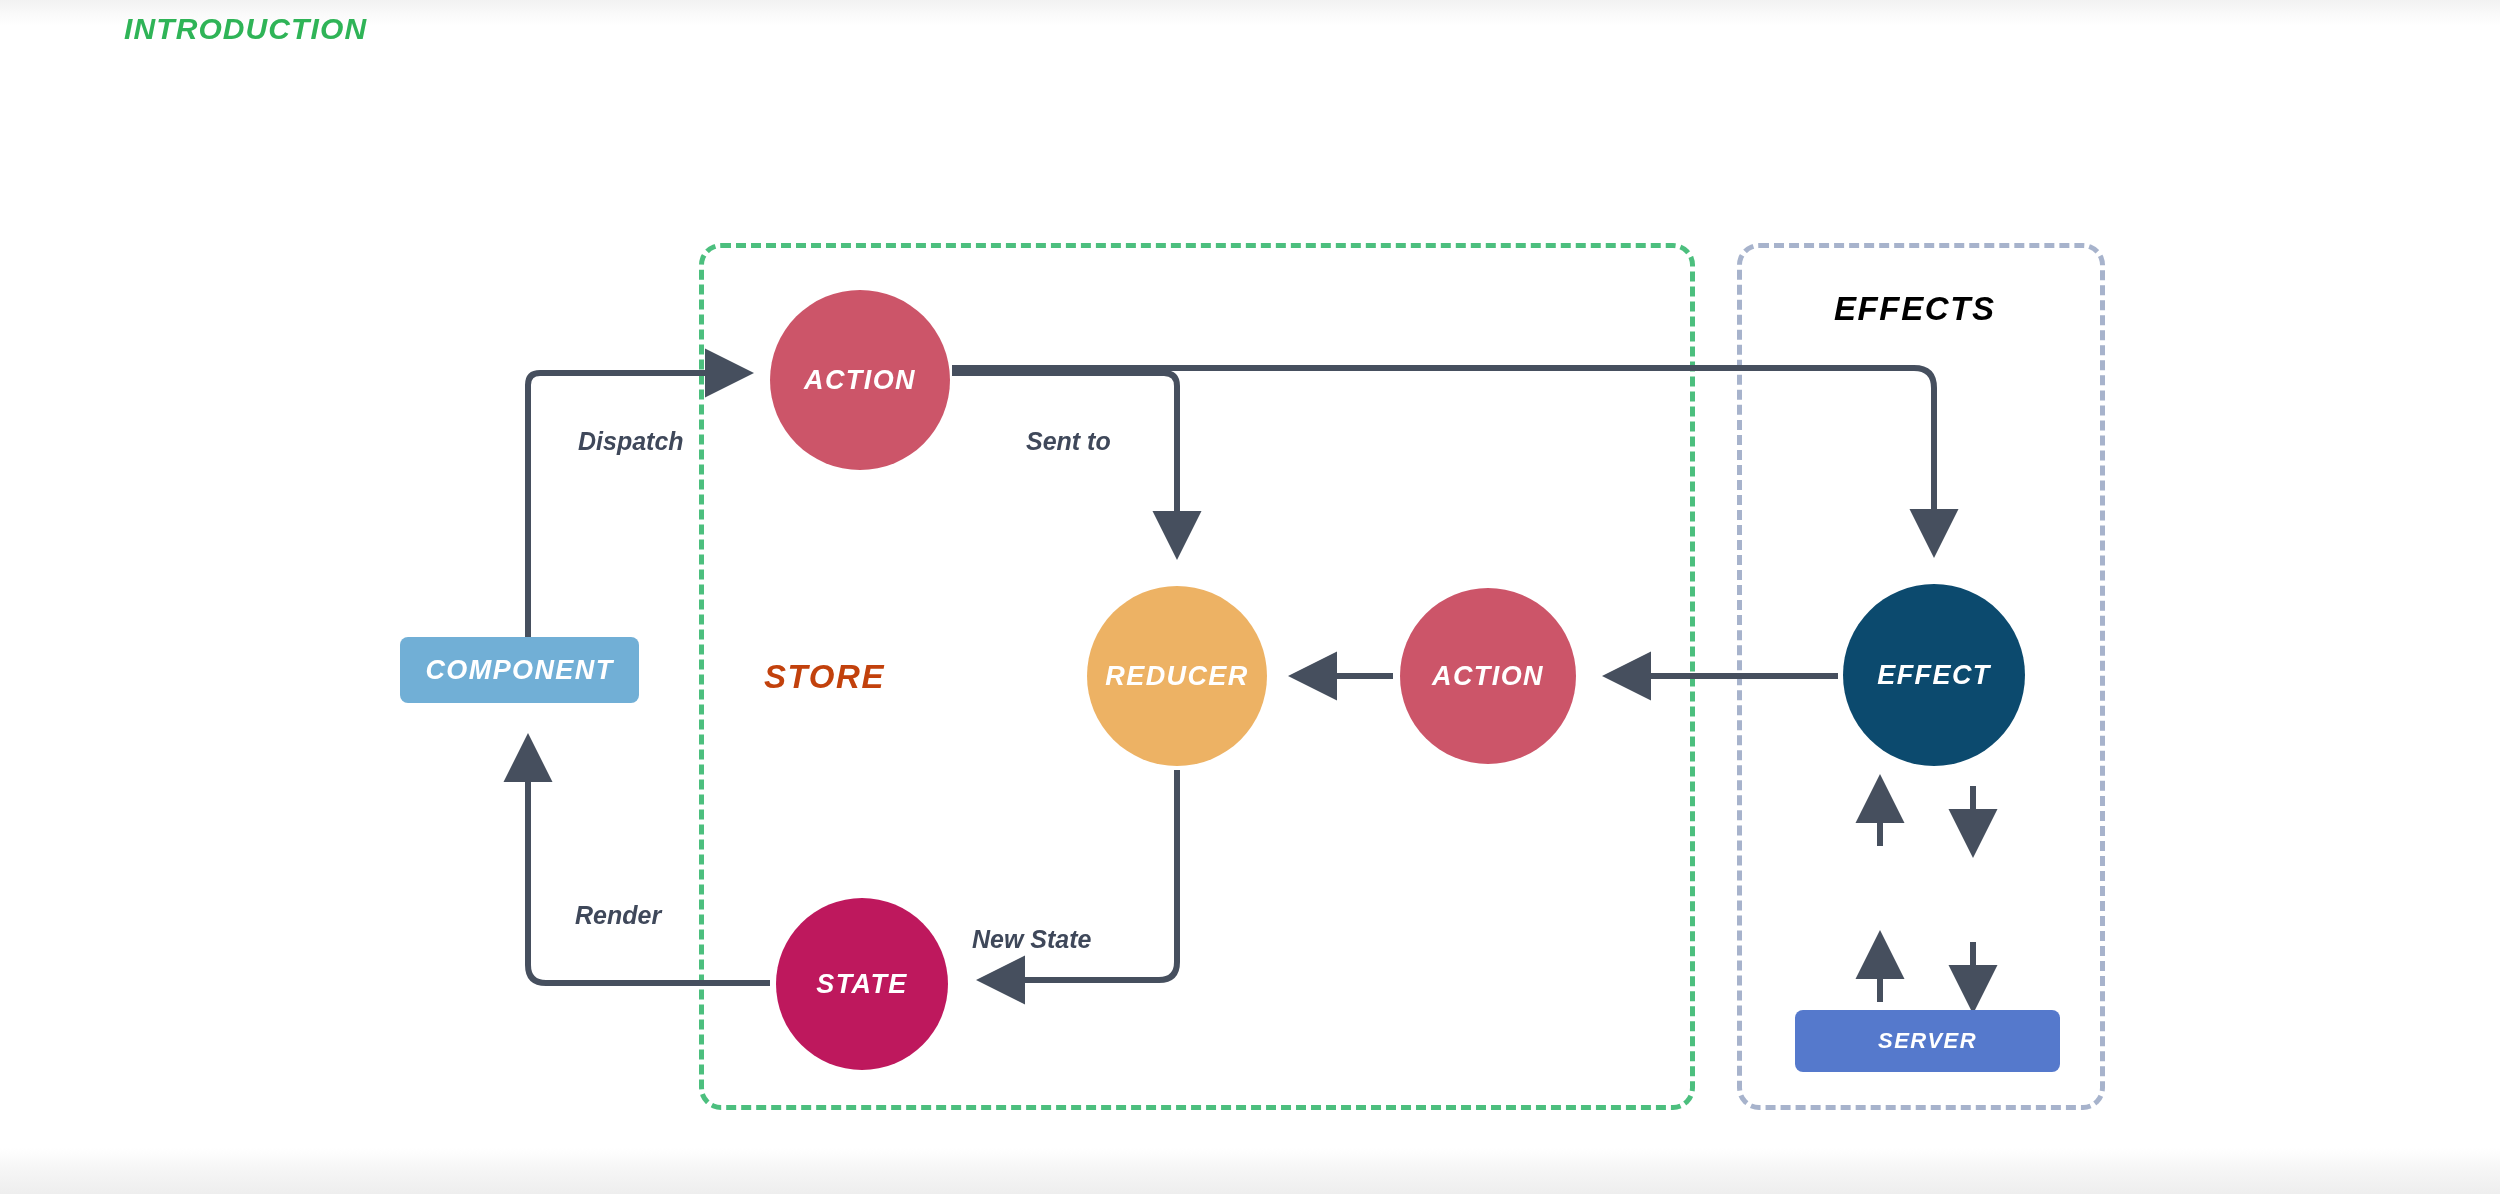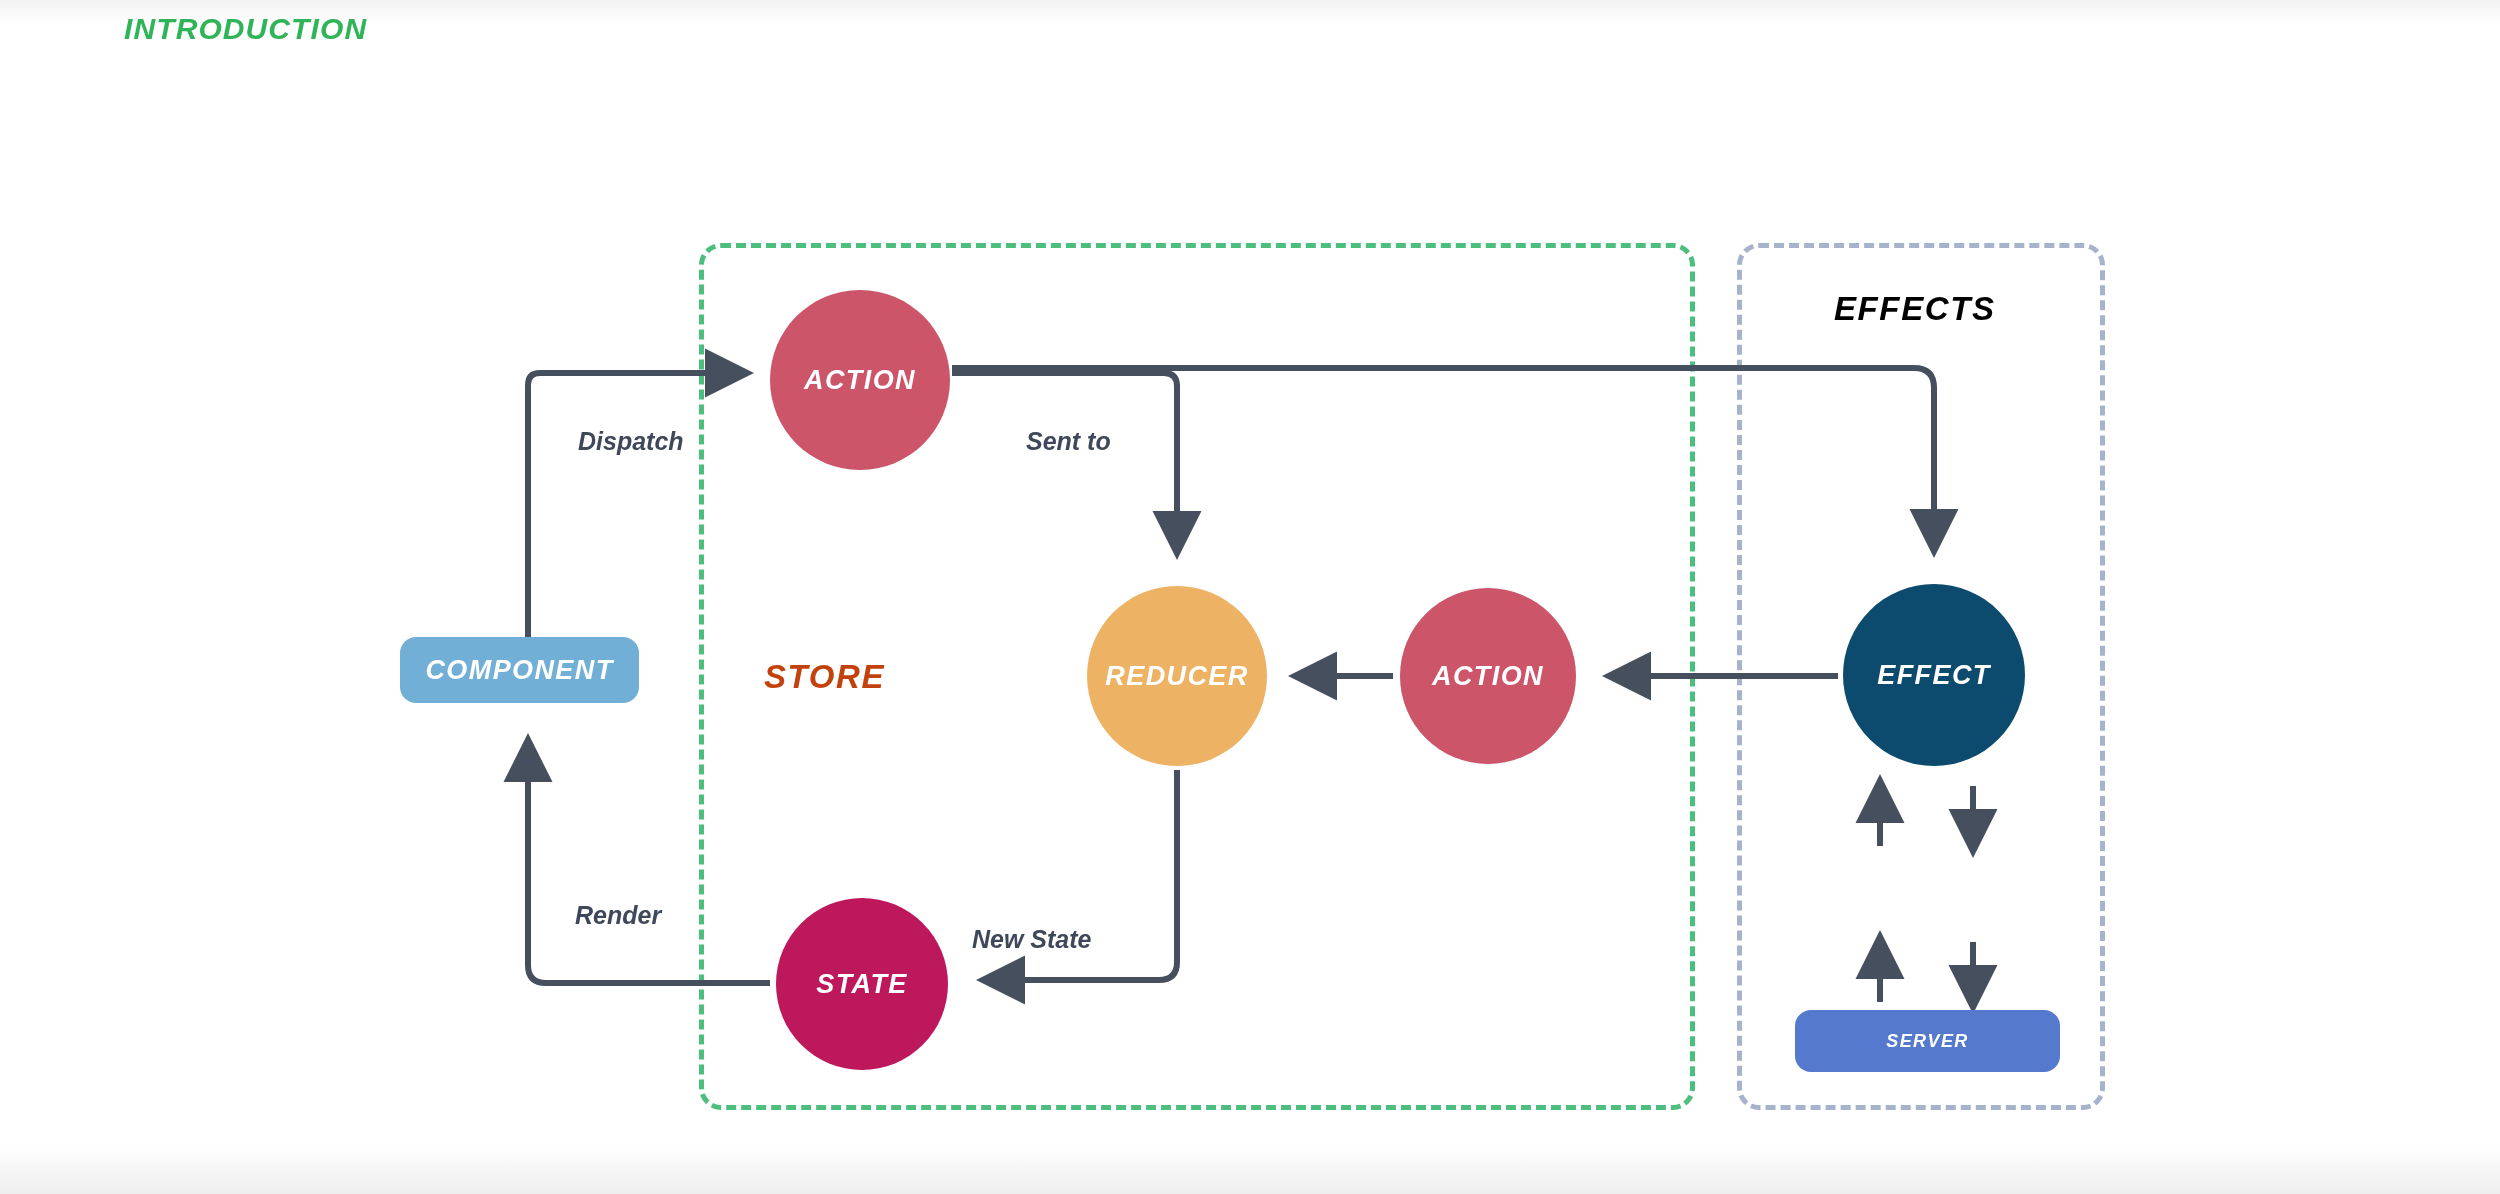--- a/index.html
+++ b/index.html
@@ -83,21 +83,21 @@
     position: absolute;
     display: flex;
     align-items: center;
     justify-content: center;
     color: #ffffff;
     font-weight: bold;
     letter-spacing: 1.4px;
     box-sizing: border-box;
   }
   .circle { border-radius: 50%; }
-  .rect { border-radius: 16px; }
+  .rect { border-radius: 8px; }
 
   .n-action1 {
     left: 770px; top: 290px;
     width: 180px; height: 180px;
     background: #CC5569;
     font-size: 27px;
   }
   .n-action2 {
     left: 1400px; top: 588px;
     width: 176px; height: 176px;
@@ -131,21 +131,21 @@
   .n-service {
     left: 1795px; top: 854px;
     width: 265px; height: 62px;
     background: #4CC496;
     font-size: 27px;
   }
   .n-server {
     left: 1795px; top: 1010px;
     width: 265px; height: 62px;
     background: #5579CC;
-    font-size: 18px;
+    font-size: 22px;
     text-align: right;
   }
   
   .edge-label {
     position: absolute;
     font-size: 25px;
     font-weight: bold;
     color: #3F485A;
     white-space: nowrap;
   }

